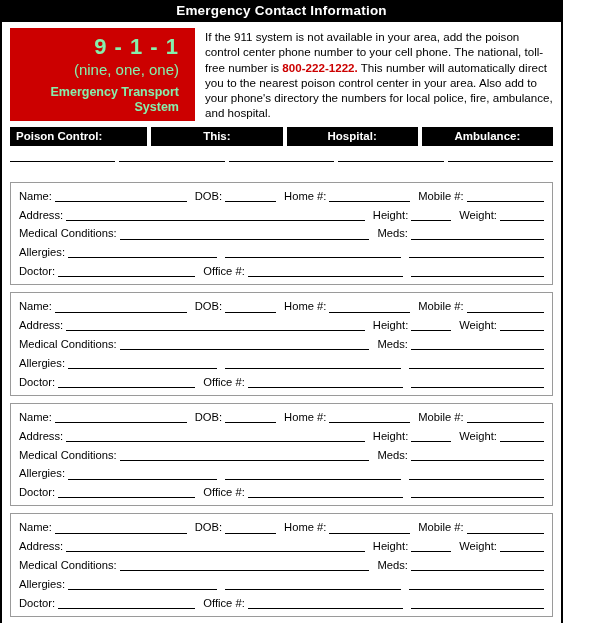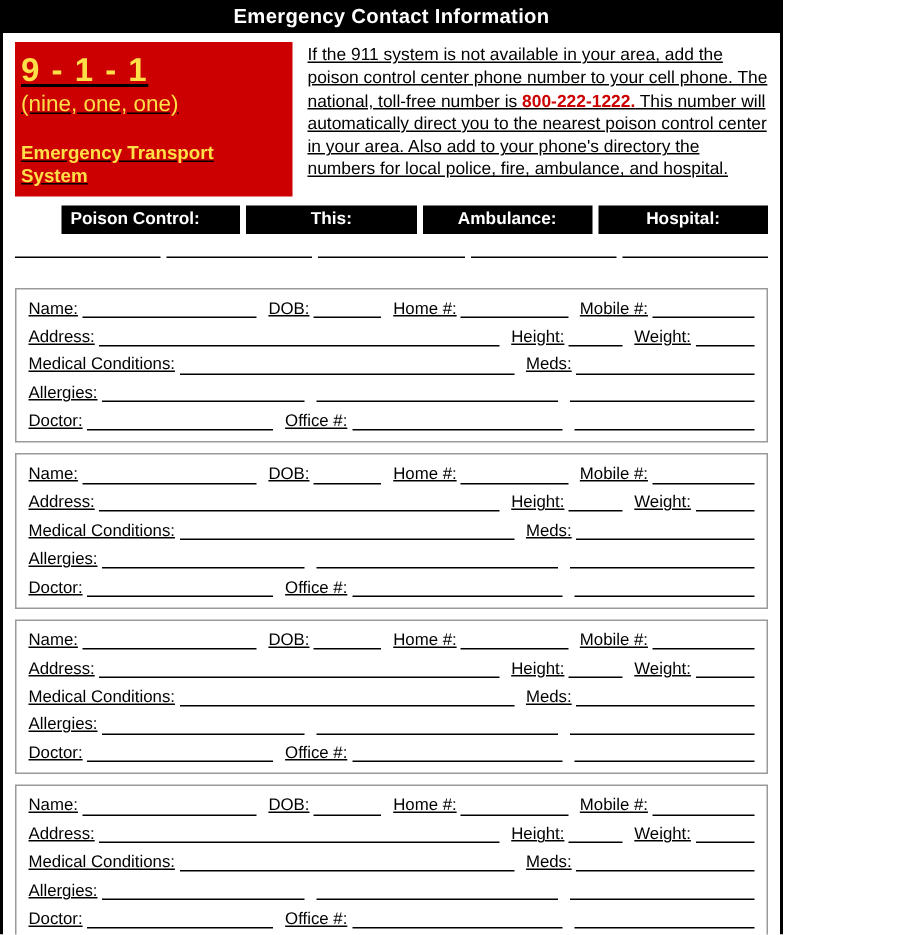--- a/index.html
+++ b/index.html
@@ -8,28 +8,27 @@
   }
   body {
     width: 600px;
     height: 623px;
     background: #ffffff;
     font-family: "Liberation Sans", sans-serif;
     color: #000000;
     overflow: hidden;
   }
   .page {
-    width: 522px;
+    width: 563px;
     height: 623px;
     position: relative;
     box-sizing: border-box;
     border: 2px solid #000;
     border-top: none;
     border-bottom: none;
-    text-decoration: underline;
   }
 
   
   .section-bar {
     background: #000000;
     color: #ffffff;
     text-align: center;
     font-weight: bold;
     font-size: 13.5px;
     padding: 3px 0 4px 0;
@@ -38,62 +37,61 @@
 
   
   .emergency-wrap {
     display: flex;
     align-items: flex-start;
     padding: 6px 8px 4px 8px;
     gap: 10px;
   }
   .badge-911 {
     background: #cc0000;
-    color: #fde047;
+    color: #86efac;
     width: 185px;
     min-height: 63px;
     box-sizing: border-box;
-    text-align: left;
-    padding: 6px 6px 6px 4px;
+    text-align: right;
+    padding: 6px 16px 6px 4px;
     flex: 0 0 185px;
   }
   .badge-911 .big {
     font-size: 22px;
     font-weight: bold;
     letter-spacing: 1px;
     line-height: 1.15;
   }
   .badge-911 .sub {
     font-size: 15px;
     line-height: 1.3;
     margin-top: 1px;
   }
   .badge-911 .ets {
     font-size: 12.5px;
     font-weight: bold;
-    margin-top: 15px;
+    margin-top: 5px;
     line-height: 1.2;
   }
   .emergency-text {
     font-size: 11.6px;
     line-height: 1.32;
     flex: 1 1 auto;
     padding-top: 1px;
   }
   .phone-red {
     color: #cc0000;
     font-weight: bold;
   }
 
   
   .contact-row {
     display: flex;
     padding: 2px 8px 0 8px;
     gap: 4px;
-    margin-left: 31px;
   }
   .contact-cell {
     background: #000000;
     color: #ffffff;
     font-weight: bold;
     font-size: 11.5px;
     padding: 3px 0 4px 0;
     flex: 1 1 0;
     text-align: center;
   }
@@ -175,22 +173,22 @@
       <div class="ets">Emergency Transport System</div>
     </div>
     <div class="emergency-text">
       <span>If the 911 system is not available in your area, add the poison control center phone number to your cell phone. The national, toll-free number is </span><span class="phone-red">800-222-1222.</span><span> This number will automatically direct you to the nearest poison control center in your area. Also add to your phone's directory the numbers for local police, fire, ambulance, and hospital.</span>
     </div>
   </div>
 
   <div class="contact-row">
     <div class="contact-cell left-align">Poison Control:</div>
     <div class="contact-cell">This:</div>
+    <div class="contact-cell">Hospital:</div>
     <div class="contact-cell">Ambulance:</div>
-    <div class="contact-cell">Hospital:</div>
   </div>
 
   <div class="contact-lines">
     <div class="cl"></div>
     <div class="cl"></div>
     <div class="cl"></div>
     <div class="cl"></div>
     <div class="cl"></div>
   </div>
   <div class="contact-spacer"></div>

